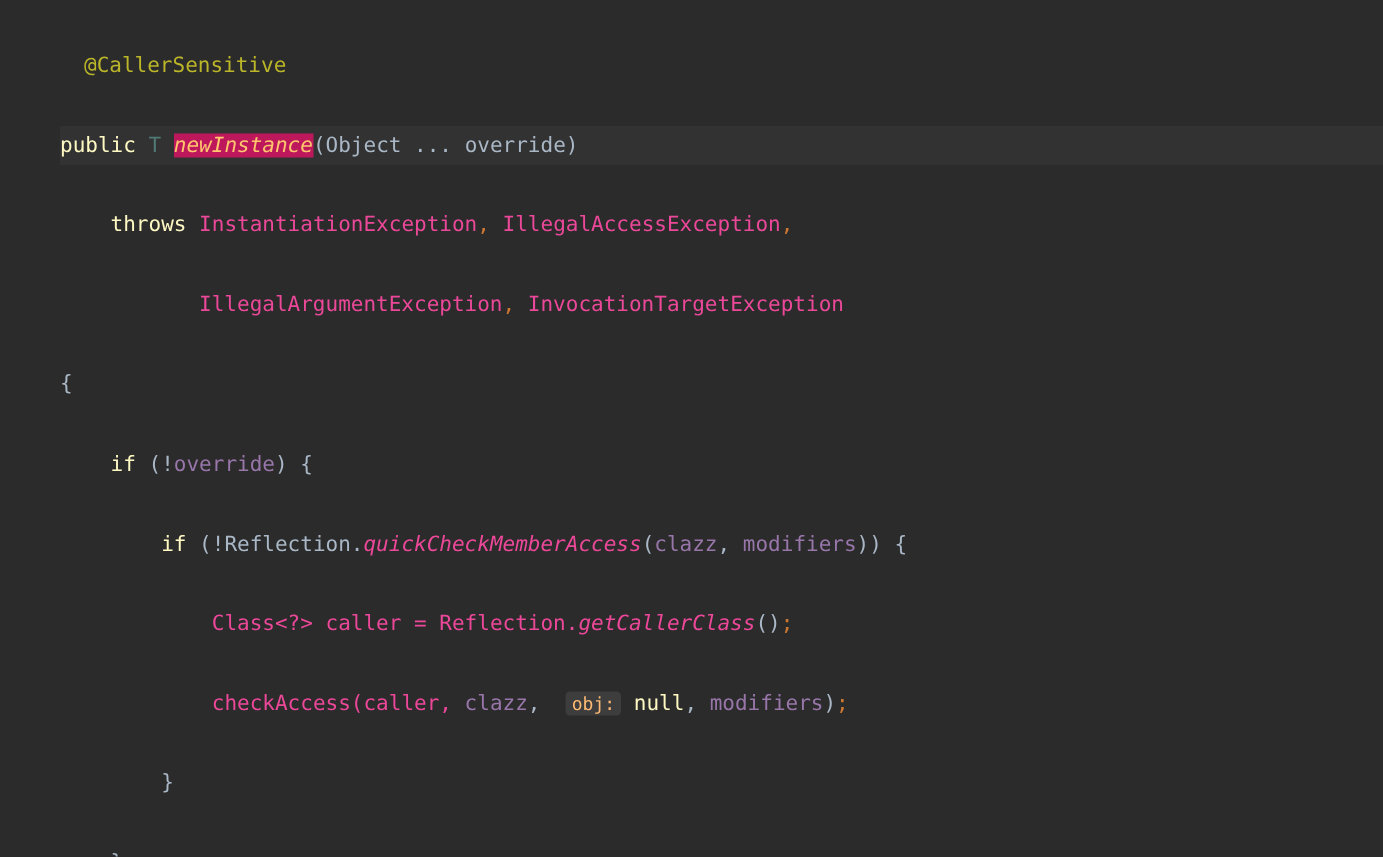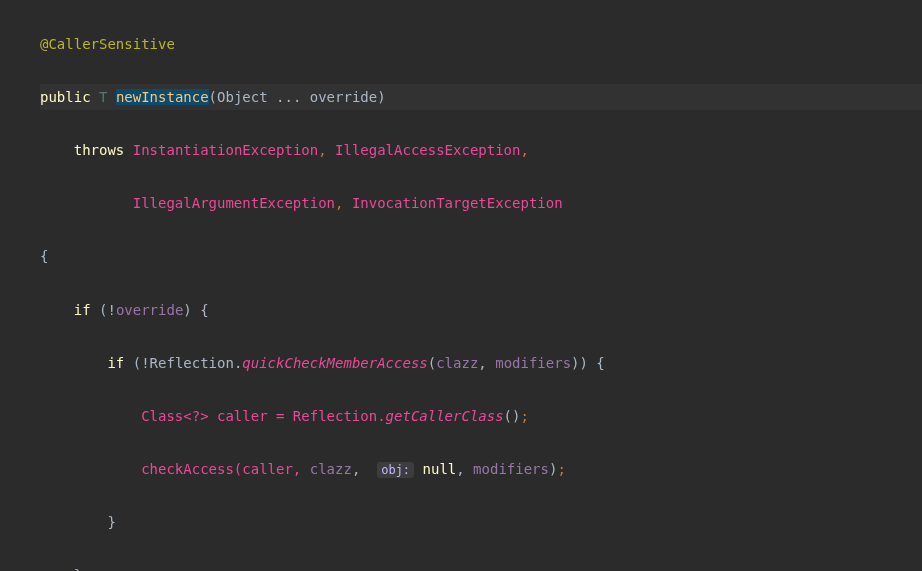--- a/index.html
+++ b/index.html
@@ -13,29 +13,29 @@
       width: 922px;
       height: 571px;
       overflow: hidden;
     }
     .code-container {
       white-space: pre;
       padding-left: 40px;
     }
     .line { display: block; min-height: 26.6px; }
     .line.highlighted { background: #323232; }
-    .annotation { color: #bbb529; }
+    .annotation { color: #bbb529; margin-left: 16px; }
     .keyword { color: #fef9c3; }
     .type-param { color: #507874; }
     .method-name { color: #ffc66d; }
-    .method-name.bg { background: #0c4a6e; }
+    .method-name.bg { background: #be185d; font-style: italic; }
     .field { color: #9876aa; }
     .identifier { color: #ec4899; }
     .italic { font-style: italic; }
-    .param-hint { background: #3d3d3d; color: #c4b5fd; font-size: 12px; padding: 1px 4px; border-radius: 3px; font-style: normal; }
+    .param-hint { background: #3d3d3d; color: #fdba74; font-size: 12px; padding: 1px 4px; border-radius: 3px; font-style: normal; }
     .punct { color: #a9b7c6; }
     .semi { color: #cc7832; }
   </style>
 </head>
 <body>
 
 <div class="code-container">
 <span class="line"><span class="annotation">@CallerSensitive</span></span>
 <span class="line highlighted"><span class="keyword">public</span> <span class="type-param">T</span> <span class="method-name bg">newInstance</span><span class="punct">(Object ... override)</span></span>
 <span class="line">    <span class="keyword">throws</span> <span class="identifier">InstantiationException</span><span class="semi">,</span> <span class="identifier">IllegalAccessException</span><span class="semi">,</span></span>

